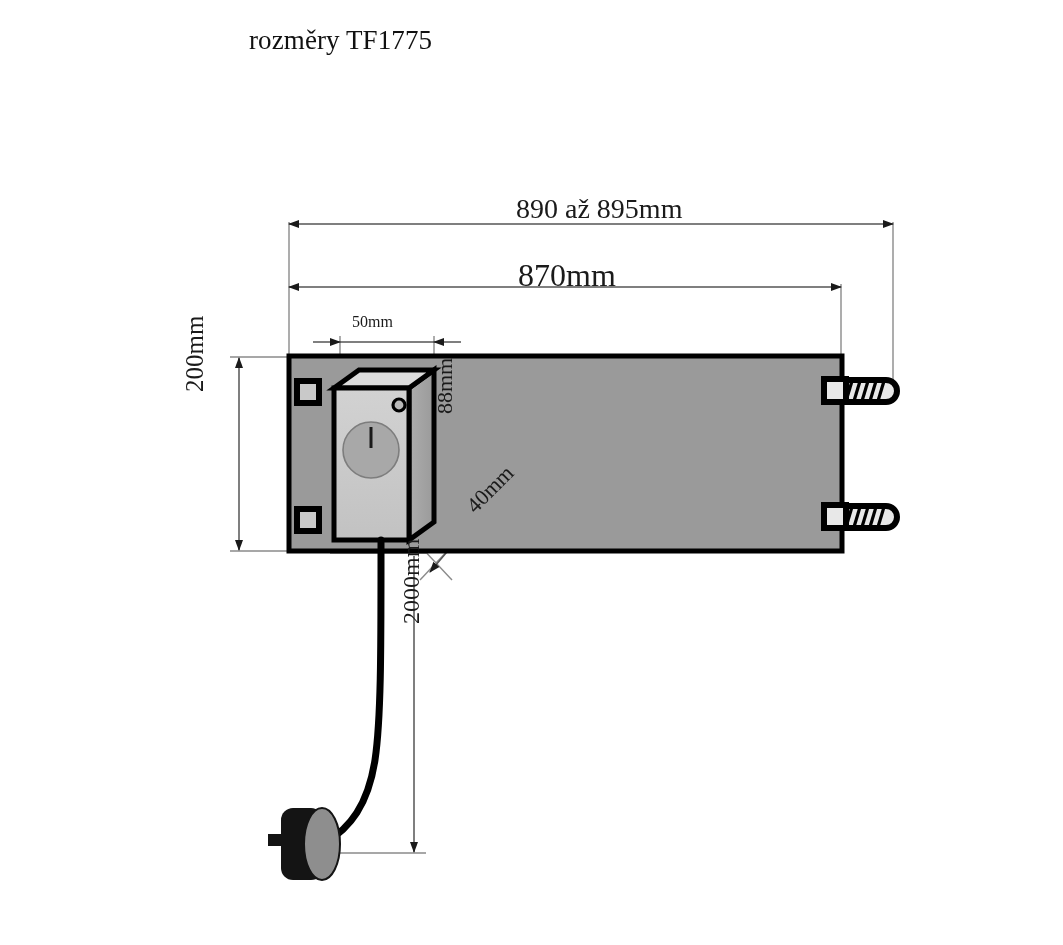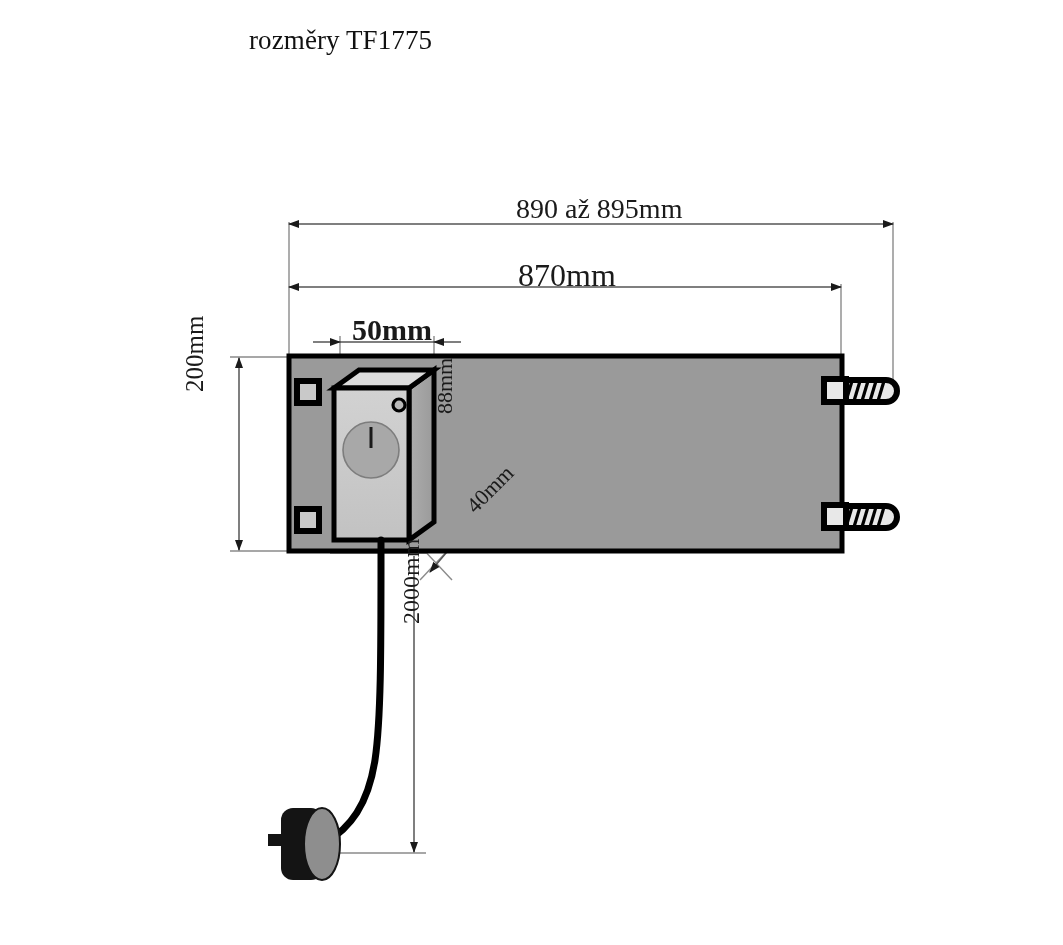--- a/index.html
+++ b/index.html
@@ -186,21 +186,21 @@
       <rect x="286" y="812" width="10" height="10" fill="#141414"></rect>
       <ellipse cx="322" cy="844" rx="18" ry="36" fill="#8e8e8e" stroke="#141414" stroke-width="2"></ellipse>
     </g>
 
   </svg>
 
   <div class="dim-label" style="left:500px; top:193px; font-size:28px;margin-left:16px;">890 až 895mm</div>
 
   <div class="dim-label" style="left:518px; top:257px; font-size:32px;">870mm</div>
 
-  <div class="dim-label" style="left:352px; top:313px; font-size:30px;font-weight:bold;">50mm</div>
+  <div class="dim-label" style="left:352px; top:313px; font-size:16px;">50mm</div>
 
   <div class="dim-label" style="left:181px; top:392px; font-size:25px; transform:rotate(-90deg); transform-origin:left top;">200mm</div>
 
   <div class="dim-label" style="left:432px; top:414px; font-size:22px; transform:rotate(-90deg); transform-origin:left top;">88mm</div>
 
   <div class="dim-label" style="left:461px; top:500px; font-size:22px; transform:rotate(-45deg); transform-origin:left top;">40mm</div>
 
   <div class="dim-label" style="left:398px; top:624px; font-size:24px; transform:rotate(-90deg); transform-origin:left top;">2000mm</div>
 
 </div>

